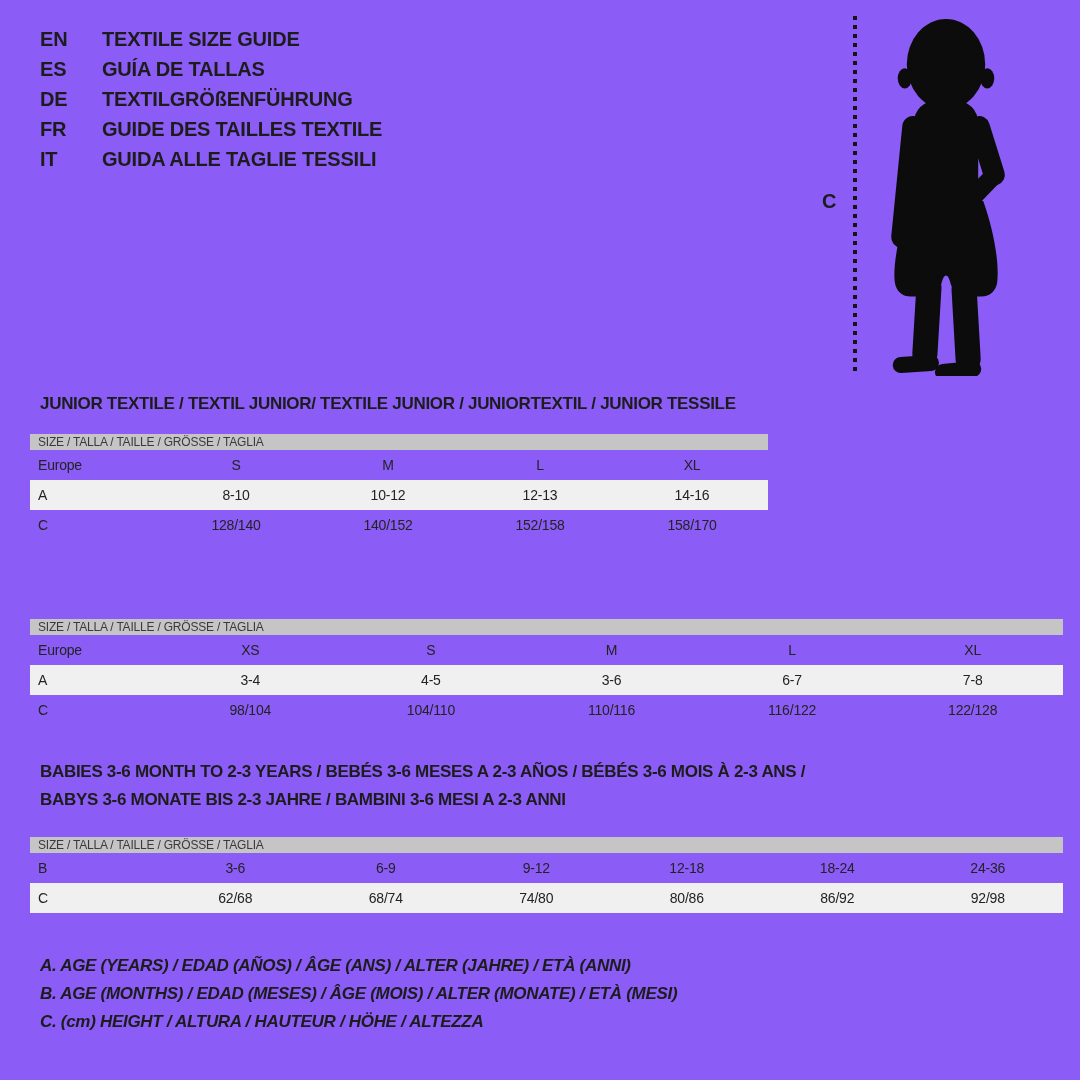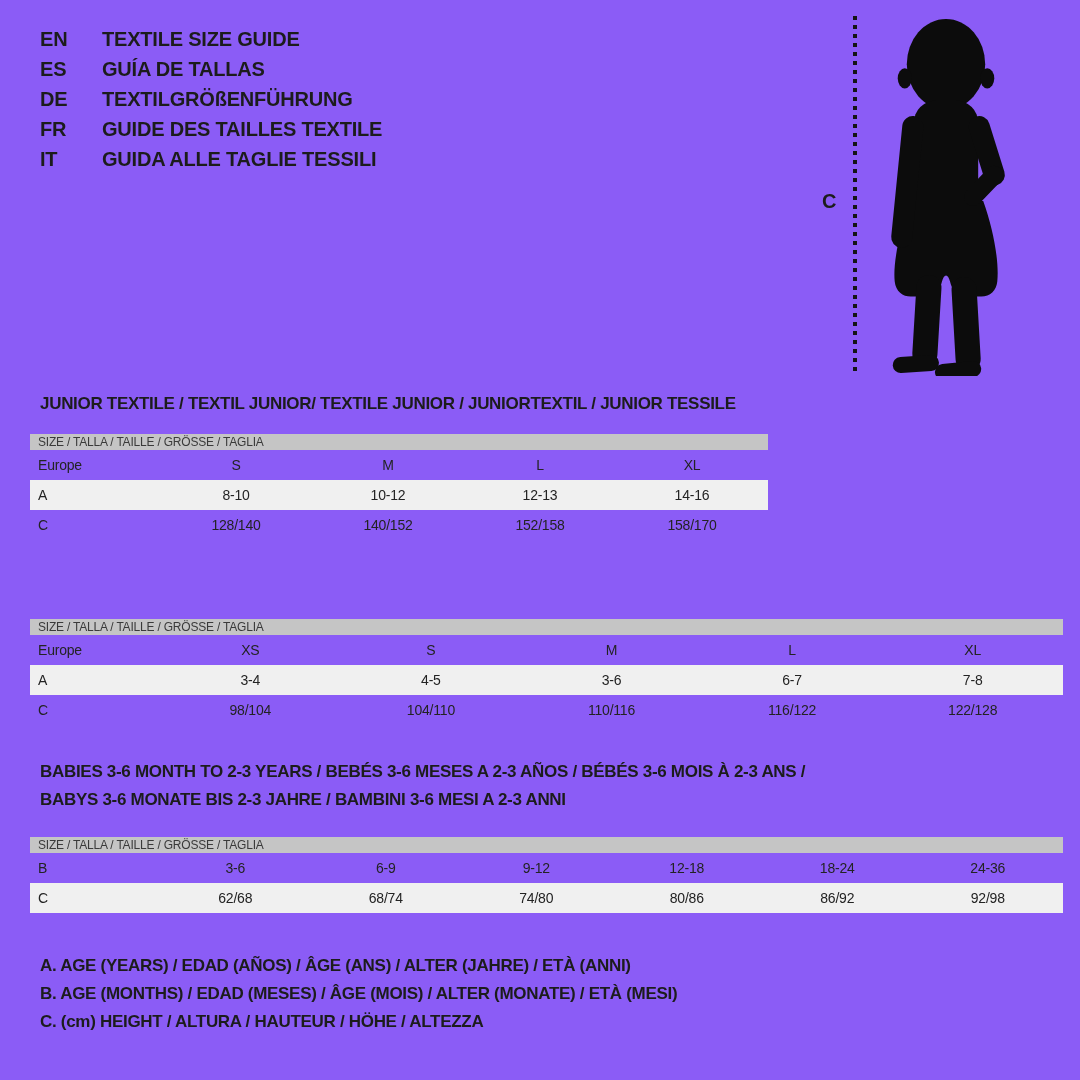--- a/index.html
+++ b/index.html
@@ -31,21 +31,21 @@
   .table-children { top:619px; width:1033px; }
   .table-babies { top:837px; width:1033px; }
   .size-header { height:16px; background:#c5c5c5; display:flex; align-items:center;
     padding-left:8px; font-size:12px; color:#3a3a3a; letter-spacing:-0.2px; }
   .trow { display:flex; height:30px; align-items:center; font-size:14px; color:#232323; letter-spacing:-0.2px; }
   .trow.alt { background:#f0f0f0; }
   .rlabel { width:130px; padding-left:8px; }
   .cell { flex:1; text-align:center; }
 
   
-  .legend { position:absolute; left:40px; top:952px; }
+  .legend { position:absolute; left:40px; top:952px;font-style:italic; }
   .legend-line { font-weight:bold; font-size:17px; letter-spacing:-0.3px; line-height:28px; white-space:nowrap; }
 </style>
 </head>
 <body>
 
 <div class="page">
 
   <div class="lang-block">
     <div class="lang-row">
       <span class="lang-code">EN</span>

